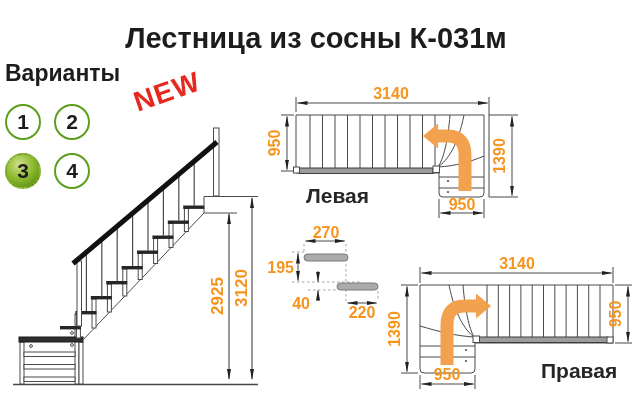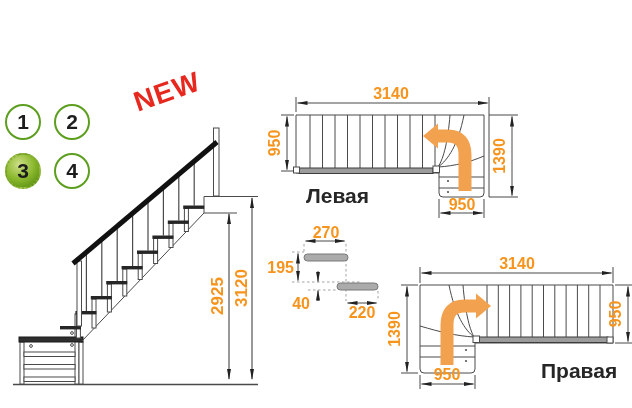--- a/index.html
+++ b/index.html
@@ -19,20 +19,22 @@
   svg text{font-family:"Liberation Sans",sans-serif;}
   .dimtxt{fill:#f7941d;font-size:16px;font-weight:700;}
   .dimtxt-lg{fill:#f7941d;font-size:17px;font-weight:700;}
   .plan-label{fill:#262626;font-size:21px;font-weight:700;}
 </style>
 </head>
 <body>
 
 <div class="stage">
 
+  <div class="title">Лестница из сосны К-031м</div>
+  <div class="variants-label">Варианты</div>
   <div class="new-badge">NEW</div>
 
   <div class="vcircle" style="left:5px;top:104px;">
     <span>1</span>
   </div>
   <div class="vcircle" style="left:54px;top:104px;">
     <span>2</span>
   </div>
   <div class="vcircle sel" style="left:5px;top:153px;">
     <span>3</span>

